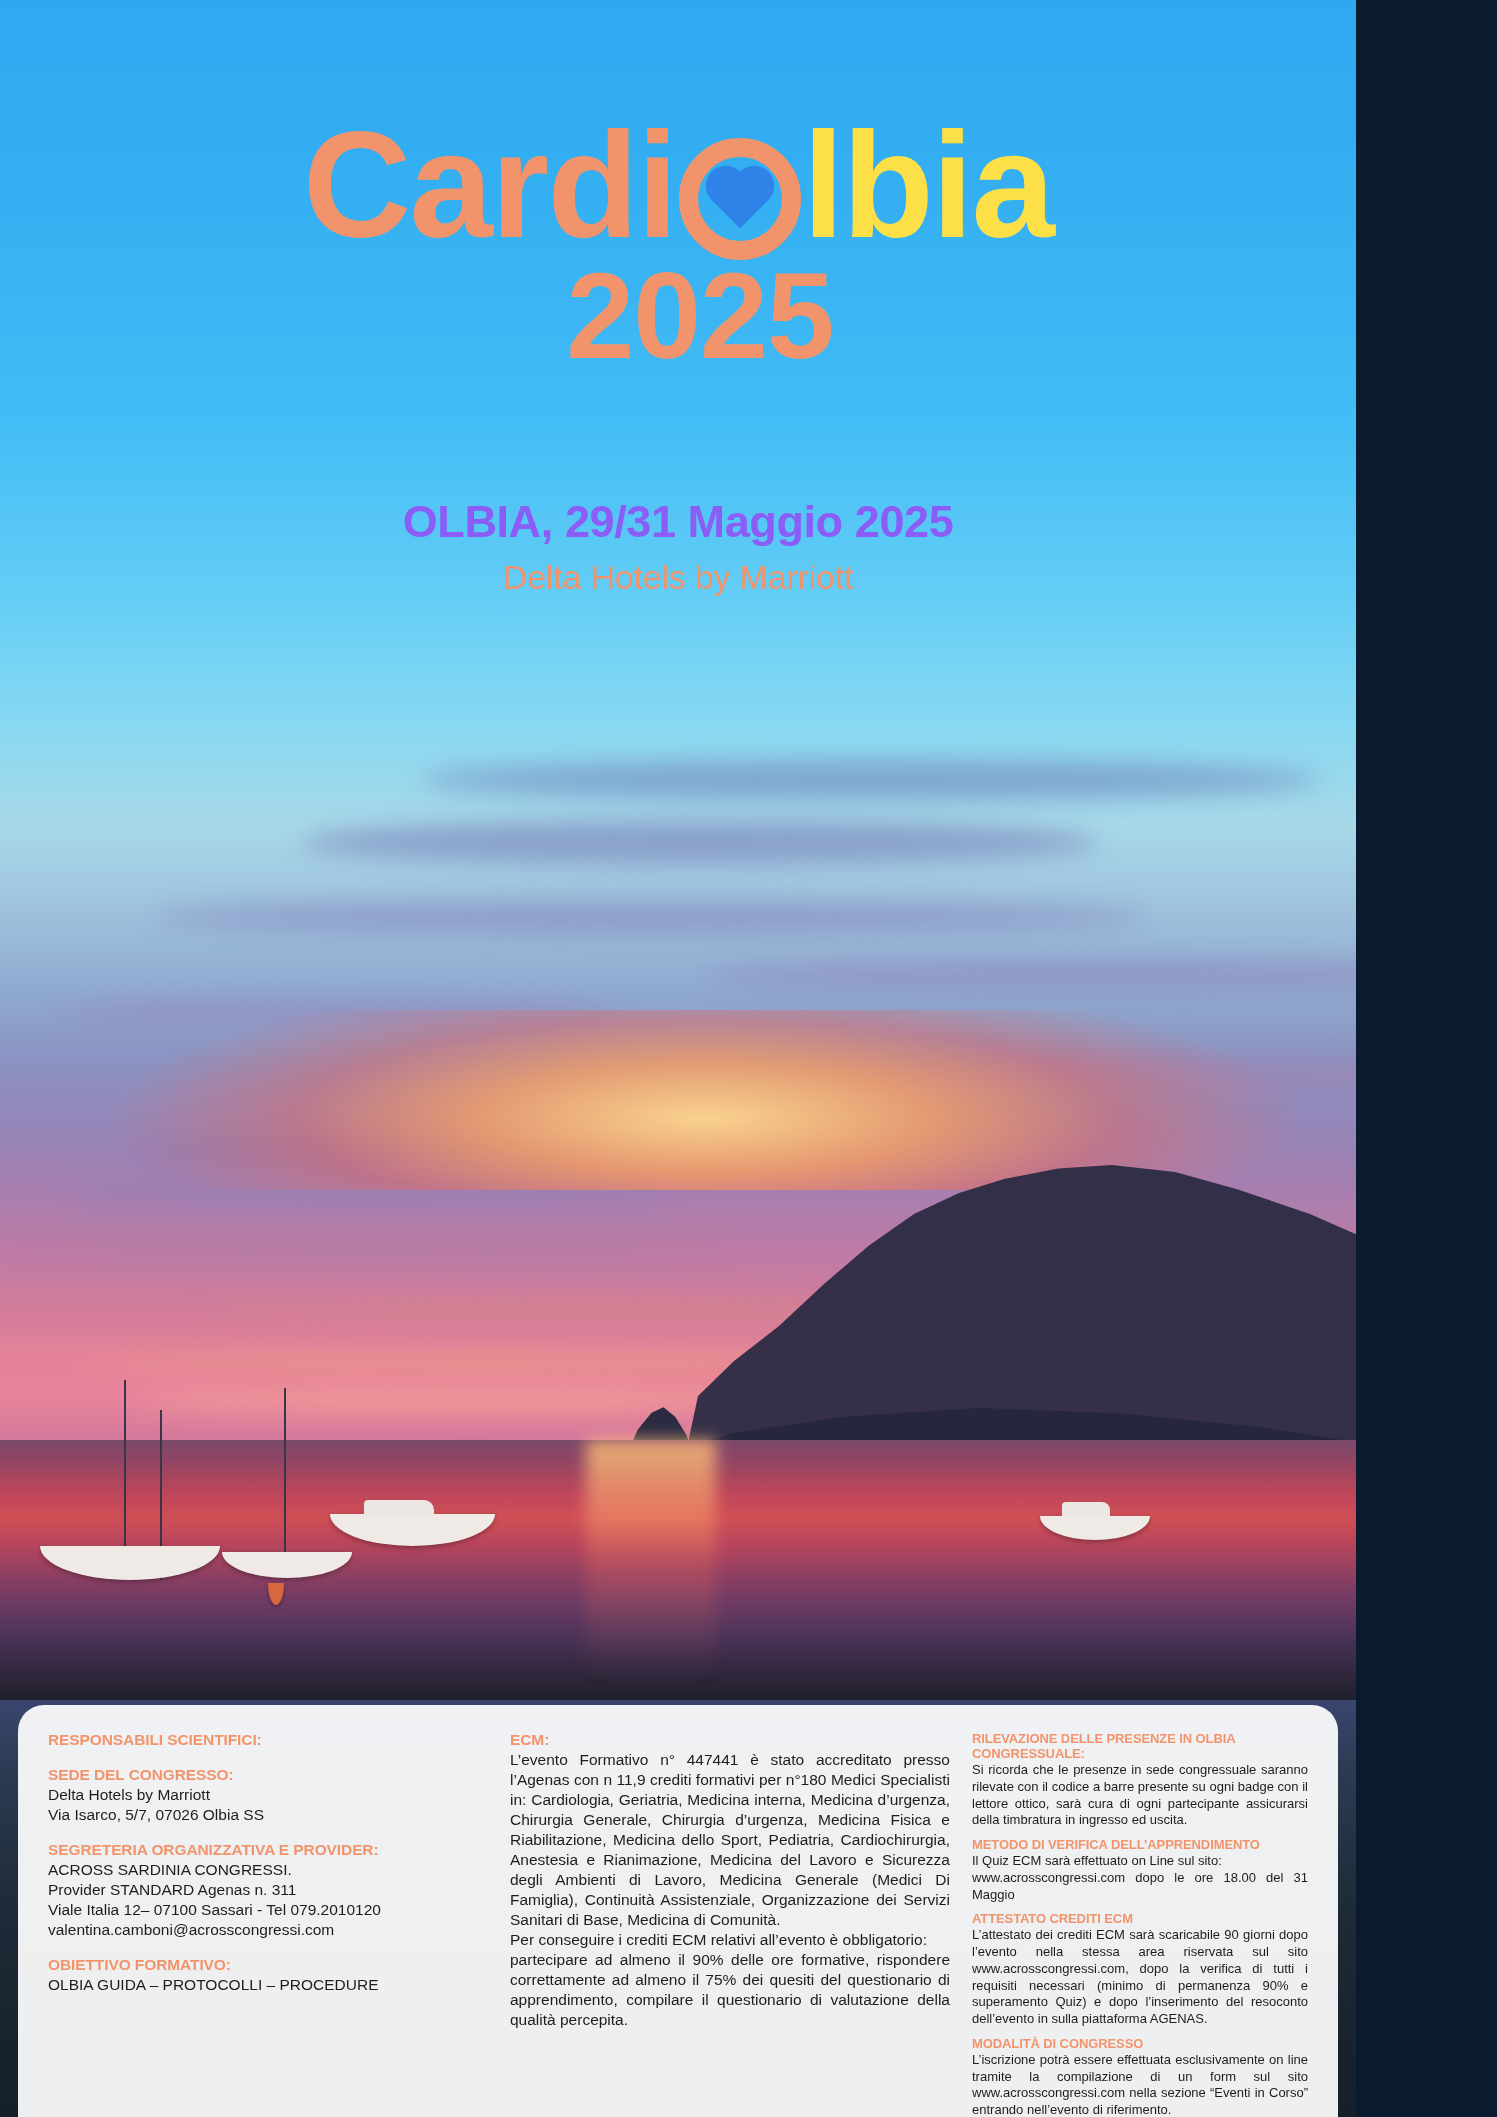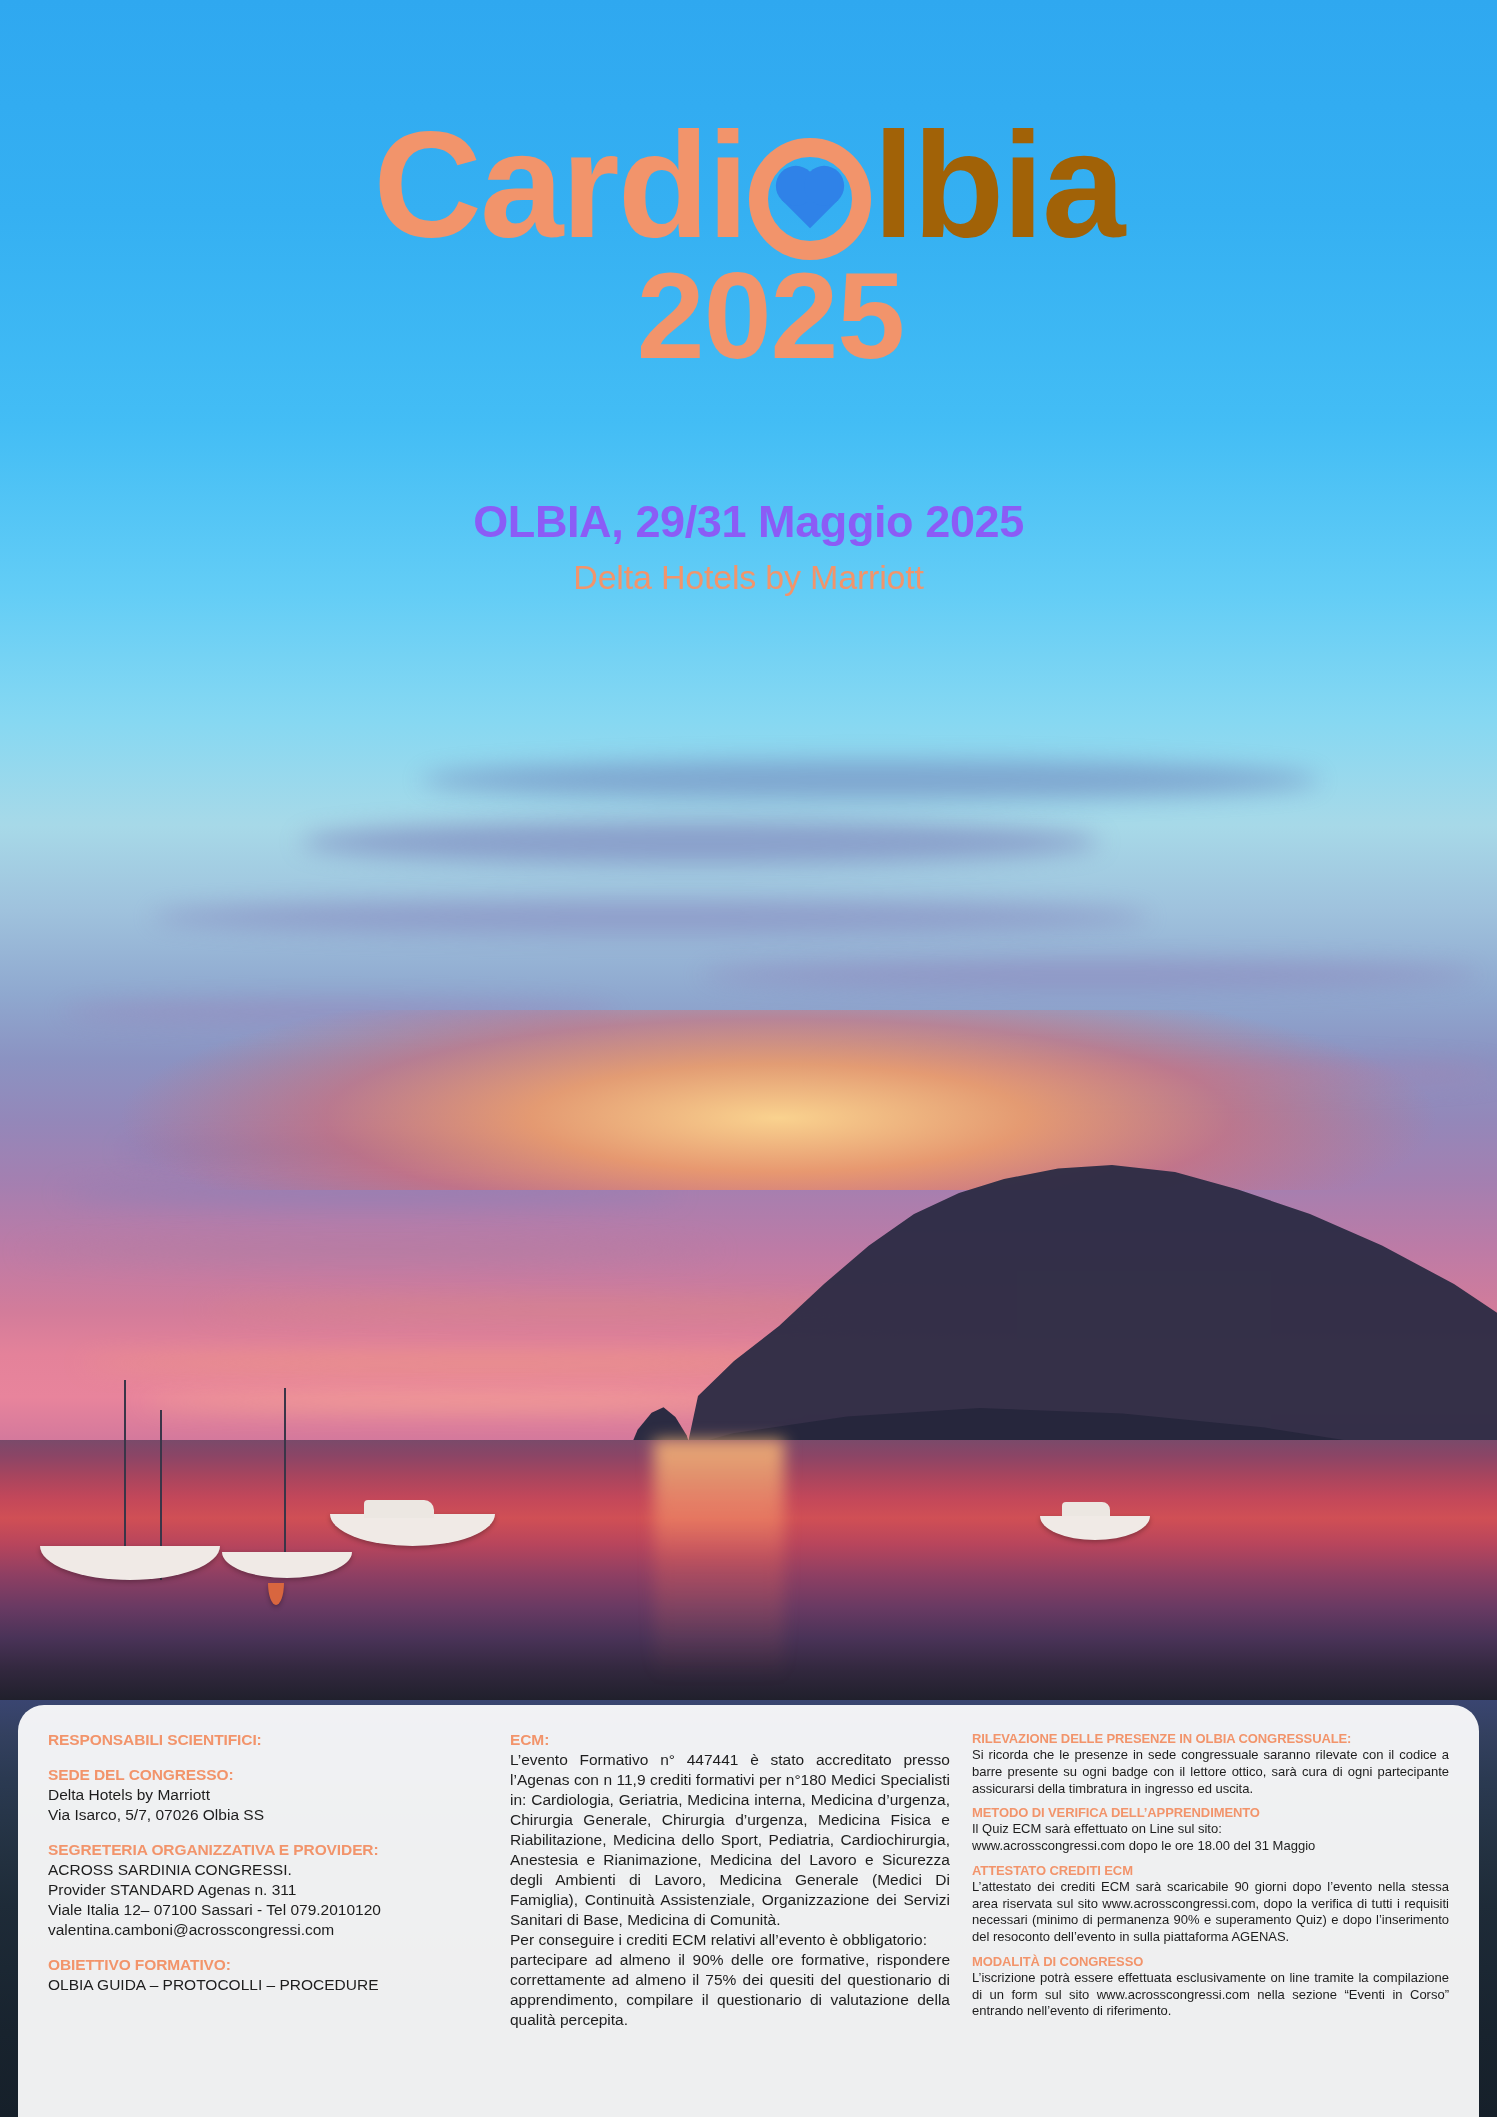--- a/index.html
+++ b/index.html
@@ -5,21 +5,21 @@
   * { margin:0; padding:0; box-sizing:border-box; }
   html, body {
     width:1497px; height:2117px;
     font-family:"Liberation Sans", sans-serif;
     overflow:hidden;
     background:#0a1a2f;
   }
 
   .poster {
     position:relative;
-    width:1497px;
+    width:1356px;
     height:2117px;
     overflow:hidden;
   }
 
   
   .sky {
     position:absolute; left:0; top:0; width:100%; height:100%;
     background:
       linear-gradient(180deg,
         #2fa8f0 0%,
@@ -152,21 +152,21 @@
     font-size:150px;
     font-weight:700;
     letter-spacing:-2px;
     line-height:1;
     color:#ffffff;
     display:flex;
     justify-content:center;
     align-items:center;
   }
   .brand .orange { color:#f2946b; }
-  .brand .white { color:#a16207; }
+  .brand .white { color:#fde047; }
 
   .heart-o {
     position:relative;
     display:inline-block;
     width:122px; height:122px;
     margin:0 2px;
     vertical-align:middle;
     top:14px;
   }
   .heart-o .ring {

